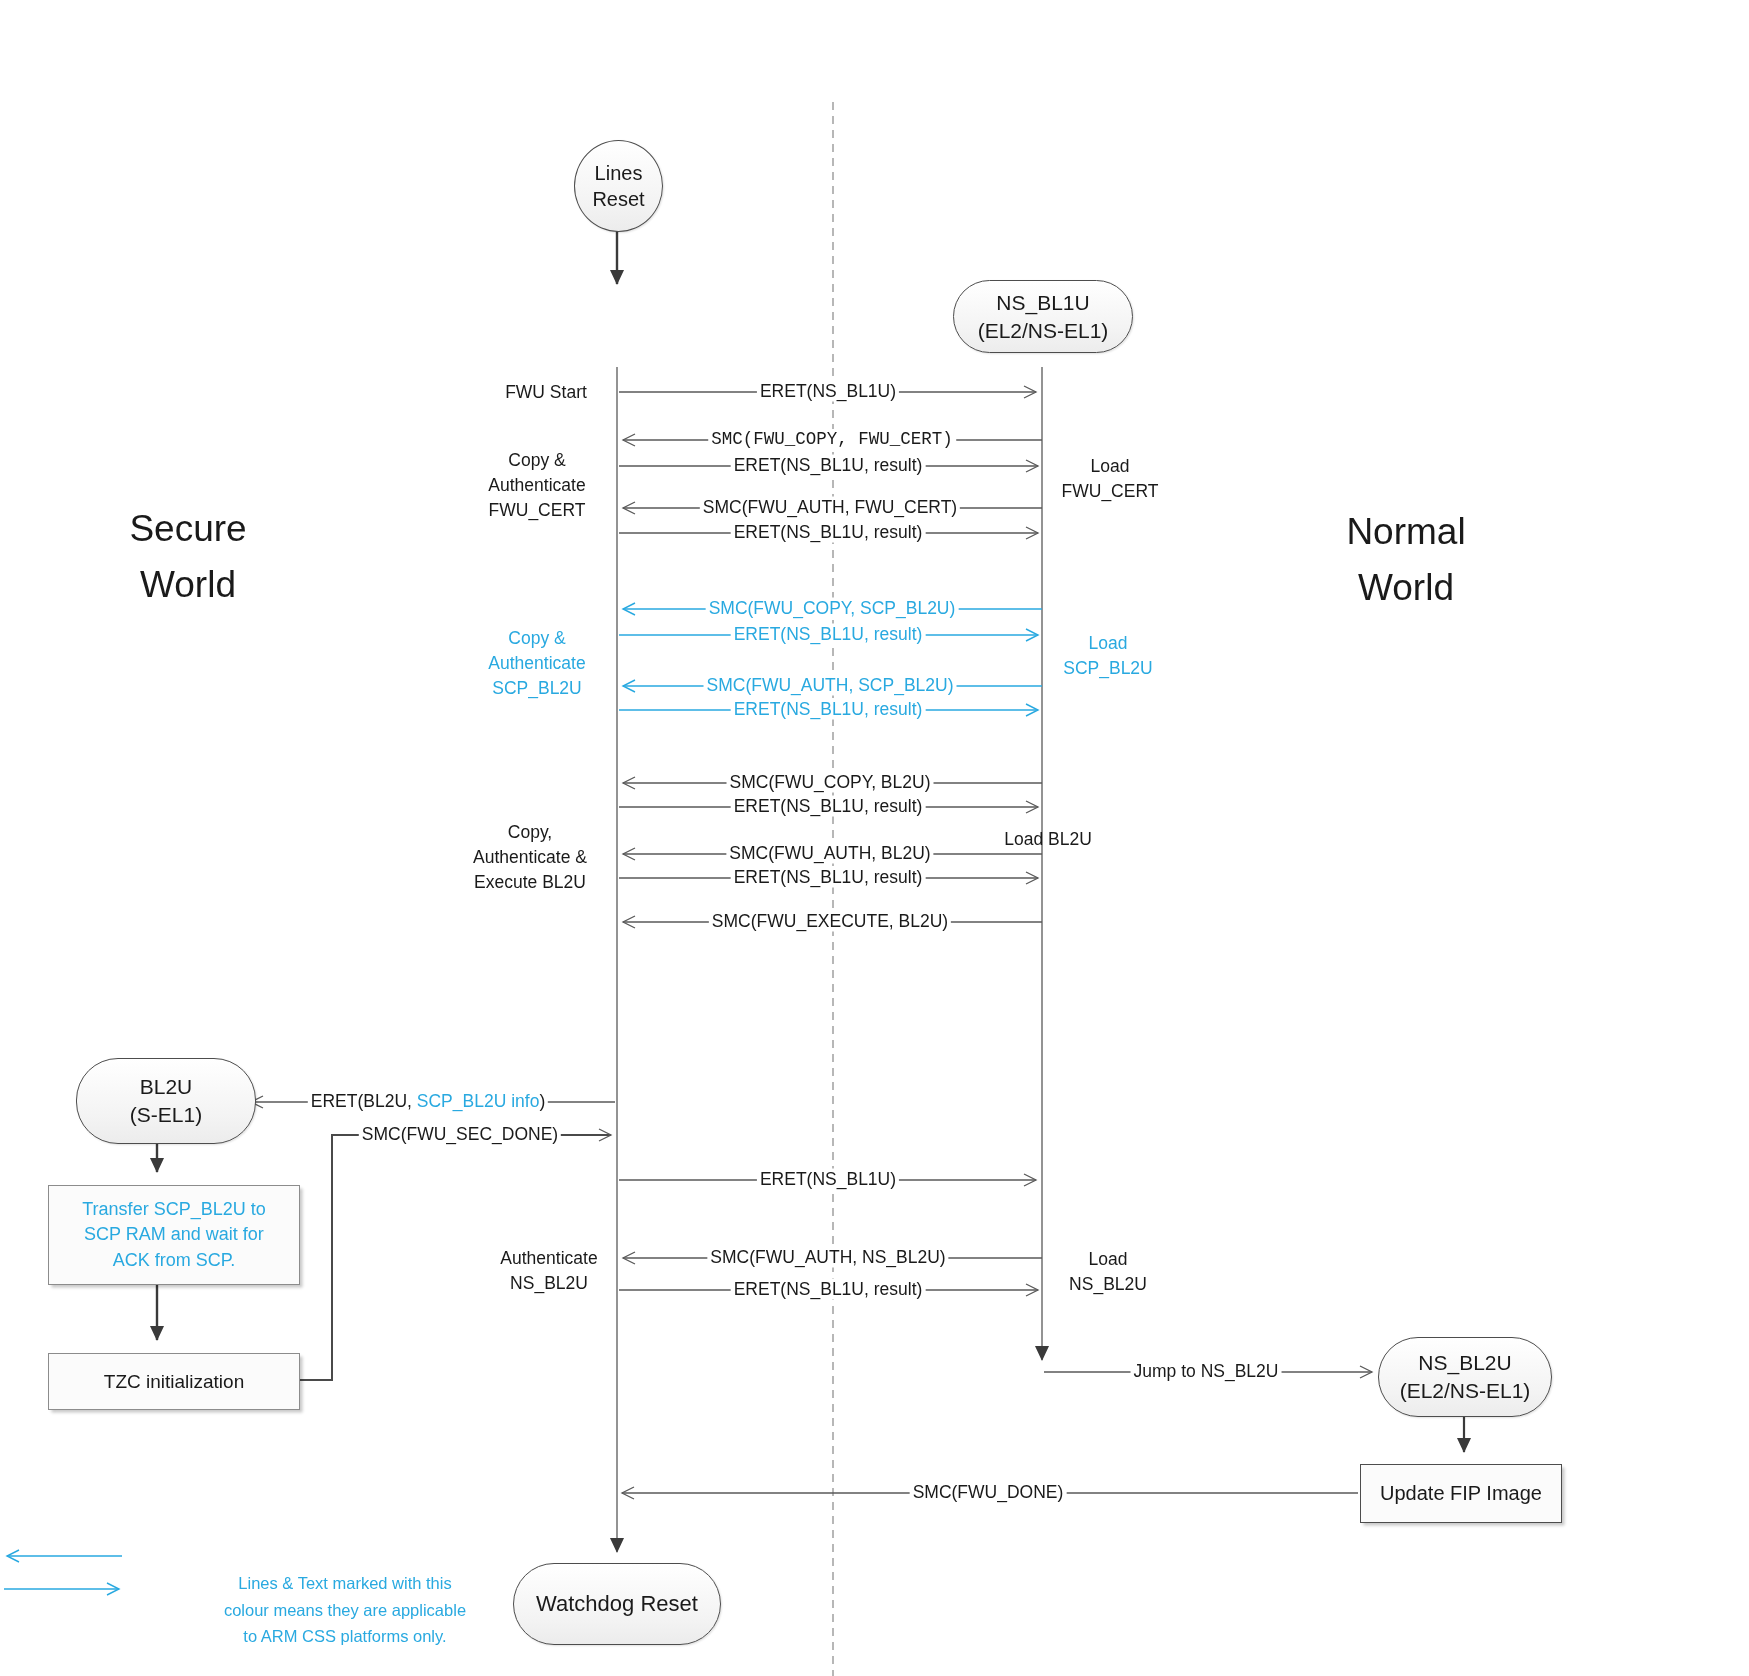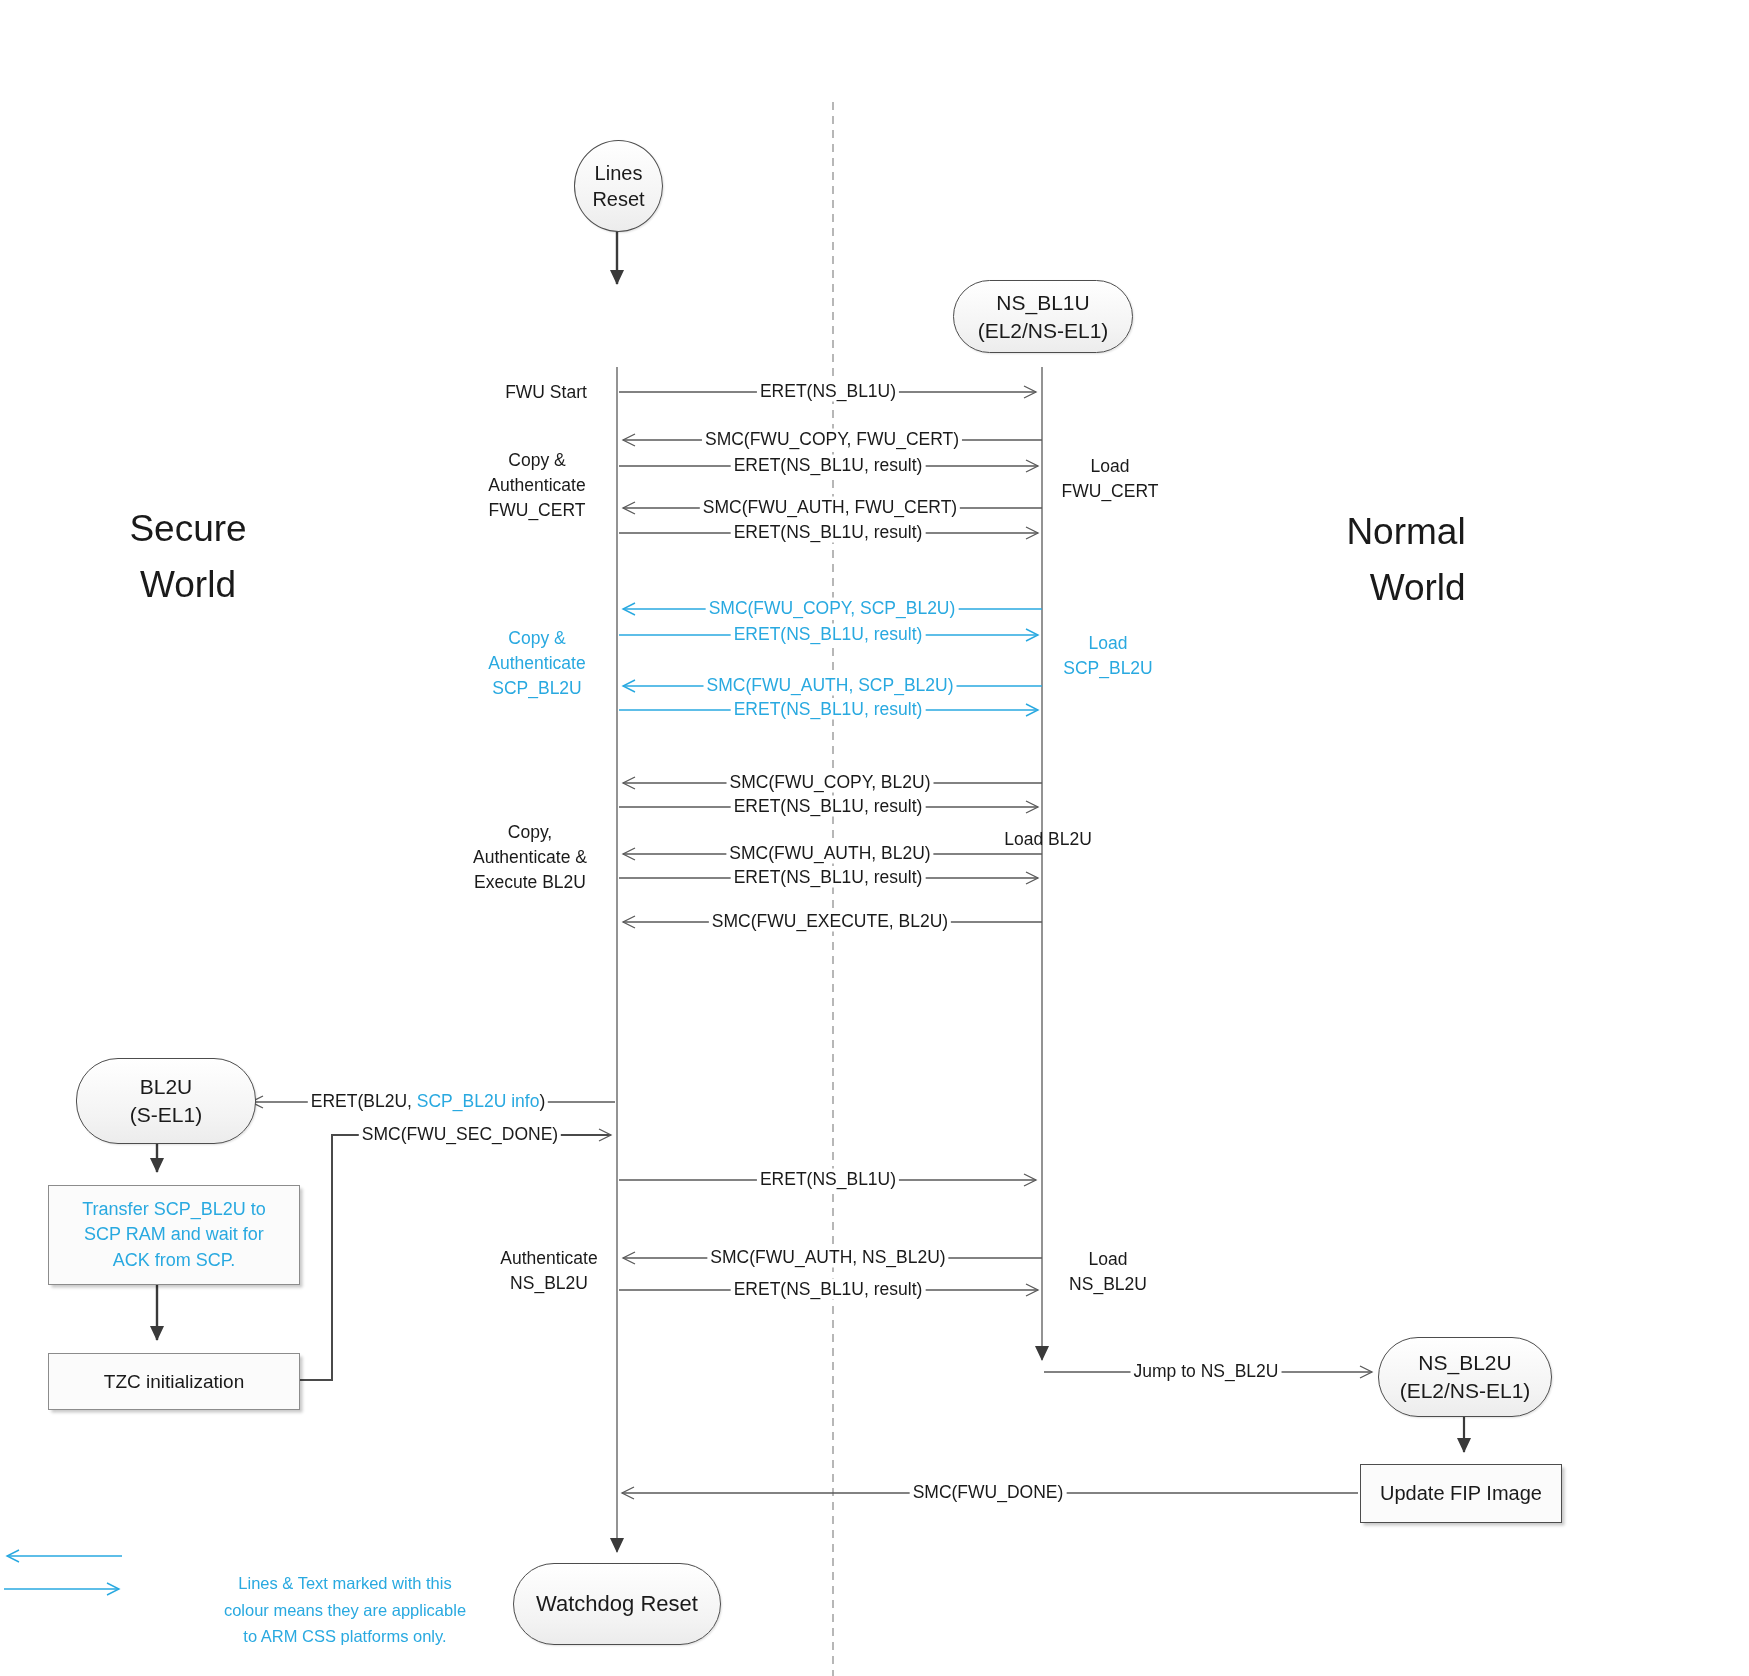--- a/index.html
+++ b/index.html
@@ -89,21 +89,21 @@
 
     <line x1="1044" y1="1372" x2="1372" y2="1372" stroke="#595959" stroke-width="1.3" marker-end="url(#ao)"></line>
     <line x1="1358" y1="1493" x2="622" y2="1493" stroke="#595959" stroke-width="1.3" marker-end="url(#ao)"></line>
 
     <line x1="122" y1="1556" x2="7" y2="1556" stroke="#29A9E0" stroke-width="1.4" marker-end="url(#aob)"></line>
     <line x1="4" y1="1589" x2="119" y2="1589" stroke="#29A9E0" stroke-width="1.4" marker-end="url(#aob)"></line>
   </svg>
 
   <div class="abs ctr world pre" style="left:188px;top:556px;">Secure
 World</div>
-  <div class="abs ctr world pre" style="left:1406px;top:559px;text-align:right;">Normal
+  <div class="abs ctr world pre" style="left:1406px;top:559px;">Normal
 World</div>
 
   <div class="abs node ellipse" style="left:574px;top:140px;width:87px;height:90px;">Lines
 Reset</div>
   <div class="abs node" style="left:953px;top:280px;width:178px;height:71px;">NS_BL1U
 (EL2/NS-EL1)</div>
   <div class="abs node" style="left:76px;top:1058px;width:178px;height:84px;">BL2U
 (S-EL1)</div>
   <div class="abs node" style="left:1378px;top:1337px;width:172px;height:78px;">NS_BL2U
 (EL2/NS-EL1)</div>
@@ -129,21 +129,21 @@
   <div class="stage pre" style="left:530px;top:857px;">Copy,
 Authenticate &amp;
 Execute BL2U</div>
   <div class="stage nowrap" style="left:1048px;top:839px;">Load BL2U</div>
   <div class="stage pre" style="left:549px;top:1271px;">Authenticate
 NS_BL2U</div>
   <div class="stage pre" style="left:1108px;top:1272px;">Load
 NS_BL2U</div>
 
   <div class="msg" style="left:828px;top:391px;">ERET(NS_BL1U)</div>
-  <div class="msg" style="left:832px;top:439px;">SMC(FWU_COPY, FWU_CERT)</div>
+  <div class="msg" style="left:832px;top:439px;font-family:Liberation Mono, monospace;">SMC(FWU_COPY, FWU_CERT)</div>
   <div class="msg" style="left:828px;top:465px;">ERET(NS_BL1U, result)</div>
   <div class="msg" style="left:830px;top:507px;">SMC(FWU_AUTH, FWU_CERT)</div>
   <div class="msg" style="left:828px;top:532px;">ERET(NS_BL1U, result)</div>
 
   <div class="msg blue" style="left:832px;top:608px;">SMC(FWU_COPY, SCP_BL2U)</div>
   <div class="msg blue" style="left:828px;top:634px;">ERET(NS_BL1U, result)</div>
   <div class="msg blue" style="left:830px;top:685px;">SMC(FWU_AUTH, SCP_BL2U)</div>
   <div class="msg blue" style="left:828px;top:709px;">ERET(NS_BL1U, result)</div>
 
   <div class="msg" style="left:830px;top:782px;">SMC(FWU_COPY, BL2U)</div>

